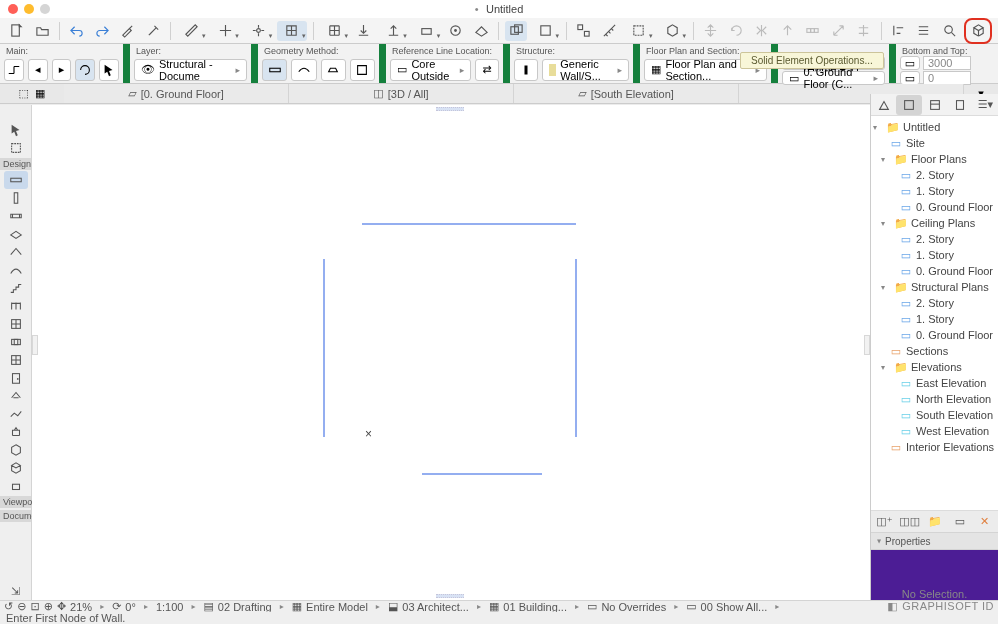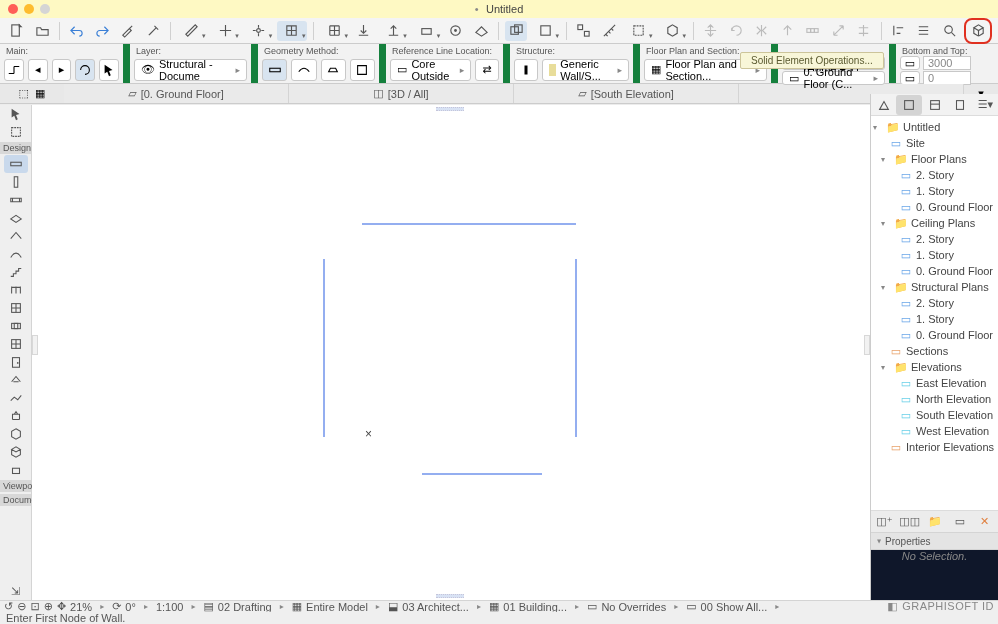--- a/index.html
+++ b/index.html
@@ -1,19 +1,19 @@
 <!DOCTYPE html>
 <html><head>
 <meta charset="utf-8">
 <style>
 * { box-sizing: border-box; margin: 0; padding: 0; font-family: -apple-system, "Helvetica Neue", Arial, sans-serif; font-size: 11px; }
 body { background: #ececec; width: 998px; height: 624px; overflow: hidden; position: relative; }
 
 
-.titlebar { height: 18px; background: #fef9c3; display: flex; align-items: center; position: relative; }
+.titlebar { height: 18px; background: #ffffff; display: flex; align-items: center; position: relative; }
 .traffic { display: flex; gap: 6px; padding-left: 8px; }
 .traffic span { width: 10px; height: 10px; border-radius: 50%; display: inline-block; }
 .tl-close { background: #ff5f57; }
 .tl-min { background: #febc2e; }
 .tl-max { background: #d5d5d5; }
 .titlebar-title { position: absolute; left: 50%; transform: translateX(-50%); color: #444; font-size: 12px; }
 .titlebar-dot { color: #888; margin-right: 4px; }
 
 
 .toolbar { height: 26px; background: #f4f4f4; border-bottom: 1px solid #ccc; display: flex; align-items: center; padding: 0 6px; gap: 4px; }
@@ -40,21 +40,21 @@
 
 .tooltip { position: absolute; top: 52px; left: 740px; background: #f8f6d8; border: 1px solid #ccc49a; padding: 2px 10px; font-size: 10px; color: #5a5a30; border-radius: 2px; z-index: 50; }
 
 
 .tabbar { height: 20px; background: #e8e8e8; border-bottom: 1px solid #ccc; display: flex; align-items: stretch; }
 .tabbar .lefticons { width: 64px; display: flex; align-items: center; justify-content: center; gap: 6px; }
 .tab { flex: 1; display: flex; align-items: center; justify-content: center; gap: 4px; font-size: 10px; color: #555; border-right: 1px solid #d4d4d4; background: #eaeaea; }
 .tabbar .righticons { width: 34px; display: flex; align-items: center; justify-content: center; }
 
 
-.leftcol { position: absolute; top: 105px; left: 0; width: 32px; bottom: 24px; background: #efefef; border-right: 1px solid #d4d4d4; display: flex; flex-direction: column; align-items: center; padding-top: 0; }
+.leftcol { position: absolute; top: 105px; left: 0; width: 32px; bottom: 24px; background: #efefef; border-right: 1px solid #d4d4d4; display: flex; flex-direction: column; align-items: center; padding-top: 16px; }
 .leftcol .tool { width: 24px; height: 18px; display: flex; align-items: center; justify-content: center; color: #555; margin-bottom: 0px; border-radius: 3px; }
 .leftcol .tool.sel { background: #c9d9ec; }
 .leftcol .grp { font-size: 9px; color: #555; background: #d8d8d8; width: 100%; text-align: left; padding: 1px 3px; margin: 1px 0; }
 
 
 .canvas { position: absolute; top: 105px; left: 32px; right: 128px; bottom: 24px; background: #fff; }
 .canvas .drawline { position: absolute; background: #94aef0; }
 .canvas .drawline.h { height: 2px; }
 .canvas .drawline.v { width: 2px; }
 .canvas .cross { position: absolute; font-size: 12px; color: #444; }
@@ -70,21 +70,21 @@
 .rp-search input { width: 100%; height: 100%; border: none; background: #fff; padding: 0 6px; font-size: 10px; color: #999; }
 .rp-tree { flex: 1; overflow: auto; background: #fff; padding: 3px 0; }
 .tree-row { display: flex; align-items: center; height: 16px; padding-left: 4px; gap: 3px; color: #444; font-size: 10px; white-space: nowrap; }
 .tree-row .twist { width: 10px; color: #888; font-size: 8px; }
 .tree-row .ticon { width: 14px; height: 12px; display: flex; align-items: center; justify-content: center; }
 .rp-actionrow { height: 22px; background: #ececec; border-top: 1px solid #dcdcdc; display: flex; align-items: center; padding: 0 4px; gap: 6px; }
 .rp-actionrow .abtn { width: 20px; height: 18px; display: flex; align-items: center; justify-content: center; color: #555; }
 .rp-actionrow .abtn.x { color: #e08040; margin-left: auto; }
 .rp-prophdr { height: 18px; background: #e4e4e4; border-top: 1px solid #d4d4d4; border-bottom: 1px solid #d4d4d4; display: flex; align-items: center; padding: 0 6px; color: #555; font-size: 10px; }
 .rp-prophdr::before { content: "▸"; margin-right: 4px; font-size: 8px; color: #888; transform: rotate(90deg); display: inline-block; }
-.rp-propbody { flex: 0 0 50px; background: #0f172a; display: flex; align-items: flex-start; justify-content: center; color: #888; font-size: 10px; font-style: italic; }
+.rp-propbody { flex: 0 0 50px; background: #4c1d95; display: flex; align-items: flex-end; justify-content: center; color: #888; font-size: 10px; }
 
 
 .statusbar { position: absolute; bottom: 12px; left: 0; right: 0; height: 12px; background: #efefef; border-top: 1px solid #d4d4d4; display: flex; align-items: center; padding: 0 4px; gap: 4px; font-size: 9px; color: #555; }
 .sb-item { display: flex; align-items: center; gap: 4px; }
 .sb-item .chev { font-size: 8px; color: #888; padding: 0 4px; }
 .sb-brand { margin-left: auto; font-size: 9px; color: #888; letter-spacing: 0.5px; }
 
 .msgbar { position: absolute; bottom: 0; left: 0; right: 0; height: 12px; background: #efefef; padding: 0 6px; font-size: 9px; color: #555; display: flex; align-items: center; margin-top: 29px; }
 
 

